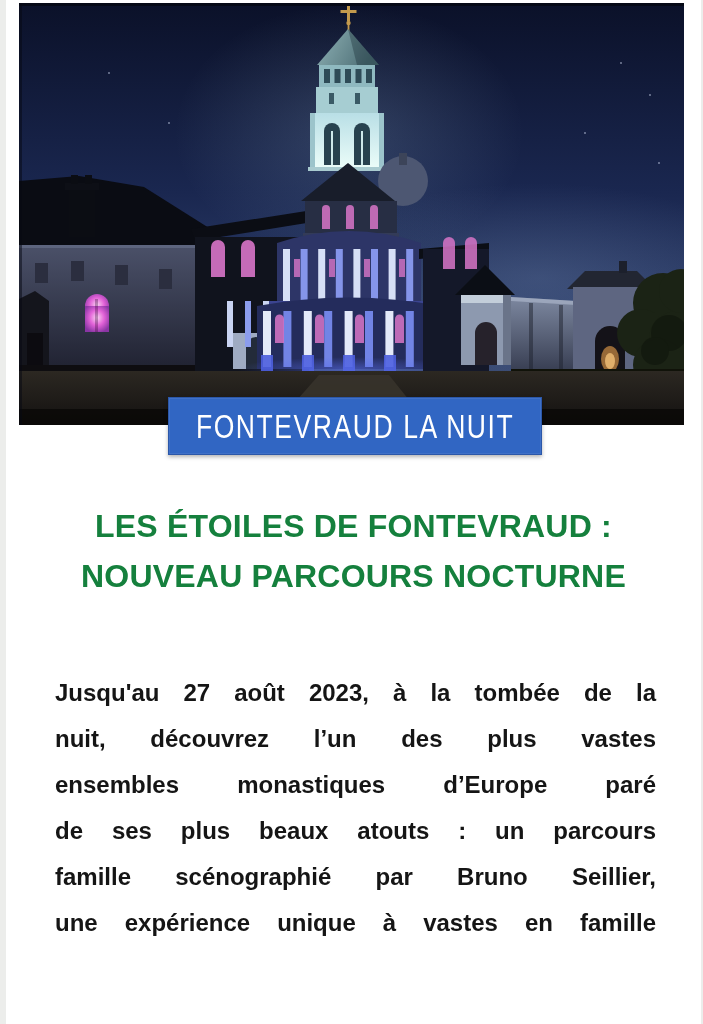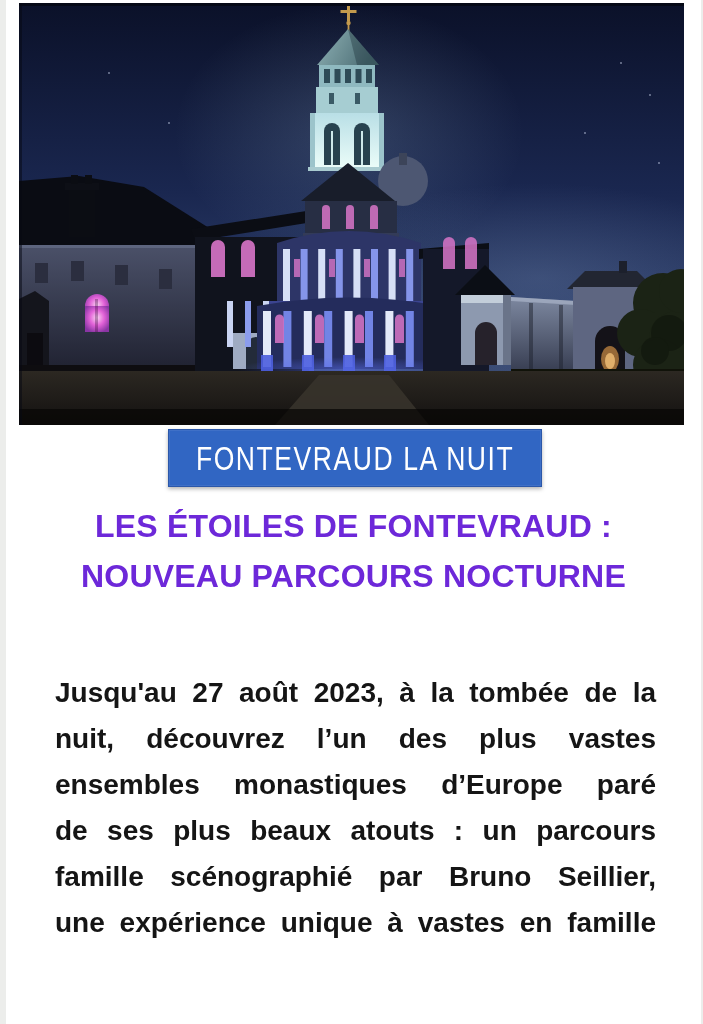--- a/index.html
+++ b/index.html
@@ -33,21 +33,21 @@
     transform:scaleX(0.78);
   }
   .heading {
     position:absolute; left:0; top:501px; width:695px;
     text-align:center; font-weight:bold;
     font-size:32px; line-height:50px;
     color:#1b1b52; letter-spacing:0.2px;
   }
   .body-text {
     position:absolute; left:49px; top:670px; width:601px;
-    font-size:28px; line-height:46px; font-weight:bold;
+    font-size:24px; line-height:46px; font-weight:bold;
     color:#151515;
   }
   .jline { text-align:justify; text-align-last:justify; }
   .jline.last { text-align:left; text-align-last:left; }
 </style>
 </head>
 <body>
 
 <div class="page">
   <div class="card">
@@ -312,25 +312,25 @@
         <g>
           <rect x="0" y="368" width="665" height="54" fill="url(#gnd)"></rect>
           <polygon points="256,422 410,422 370,372 300,372" fill="#37332b" opacity="0.9"></polygon>
           <rect x="0" y="406" width="665" height="16" fill="rgba(8,7,6,0.75)"></rect>
           <rect x="0" y="0" width="665" height="3" fill="rgba(5,8,18,0.8)"></rect>
           <rect x="0" y="0" width="3" height="422" fill="rgba(5,8,18,0.5)"></rect>
         </g>
       </svg>
     </div>
 
-    <div class="banner" style="background-color: rgb(49, 102, 195); margin-top: 32px;">
+    <div class="banner" style="background-color: rgb(49, 102, 195);">
       <span class="banner-label" style="color: rgb(255, 255, 255);">FONTEVRAUD LA NUIT</span>
     </div>
 
-    <div class="heading" style="color: #6d28d9;">
+    <div class="heading" style="color: #15803d;">
       <div>LES ÉTOILES DE FONTEVRAUD :</div>
       <div>NOUVEAU PARCOURS NOCTURNE</div>
     </div>
 
     <div class="body-text" style="color: rgb(21, 21, 21);">
       <div class="jline">Jusqu'au 27 août 2023, à la tombée de la</div>
       <div class="jline">nuit, découvrez l’un des plus vastes</div>
       <div class="jline">ensembles monastiques d’Europe paré</div>
       <div class="jline">de ses plus beaux atouts : un parcours</div>
       <div class="jline">famille scénographié par Bruno Seillier,</div>

